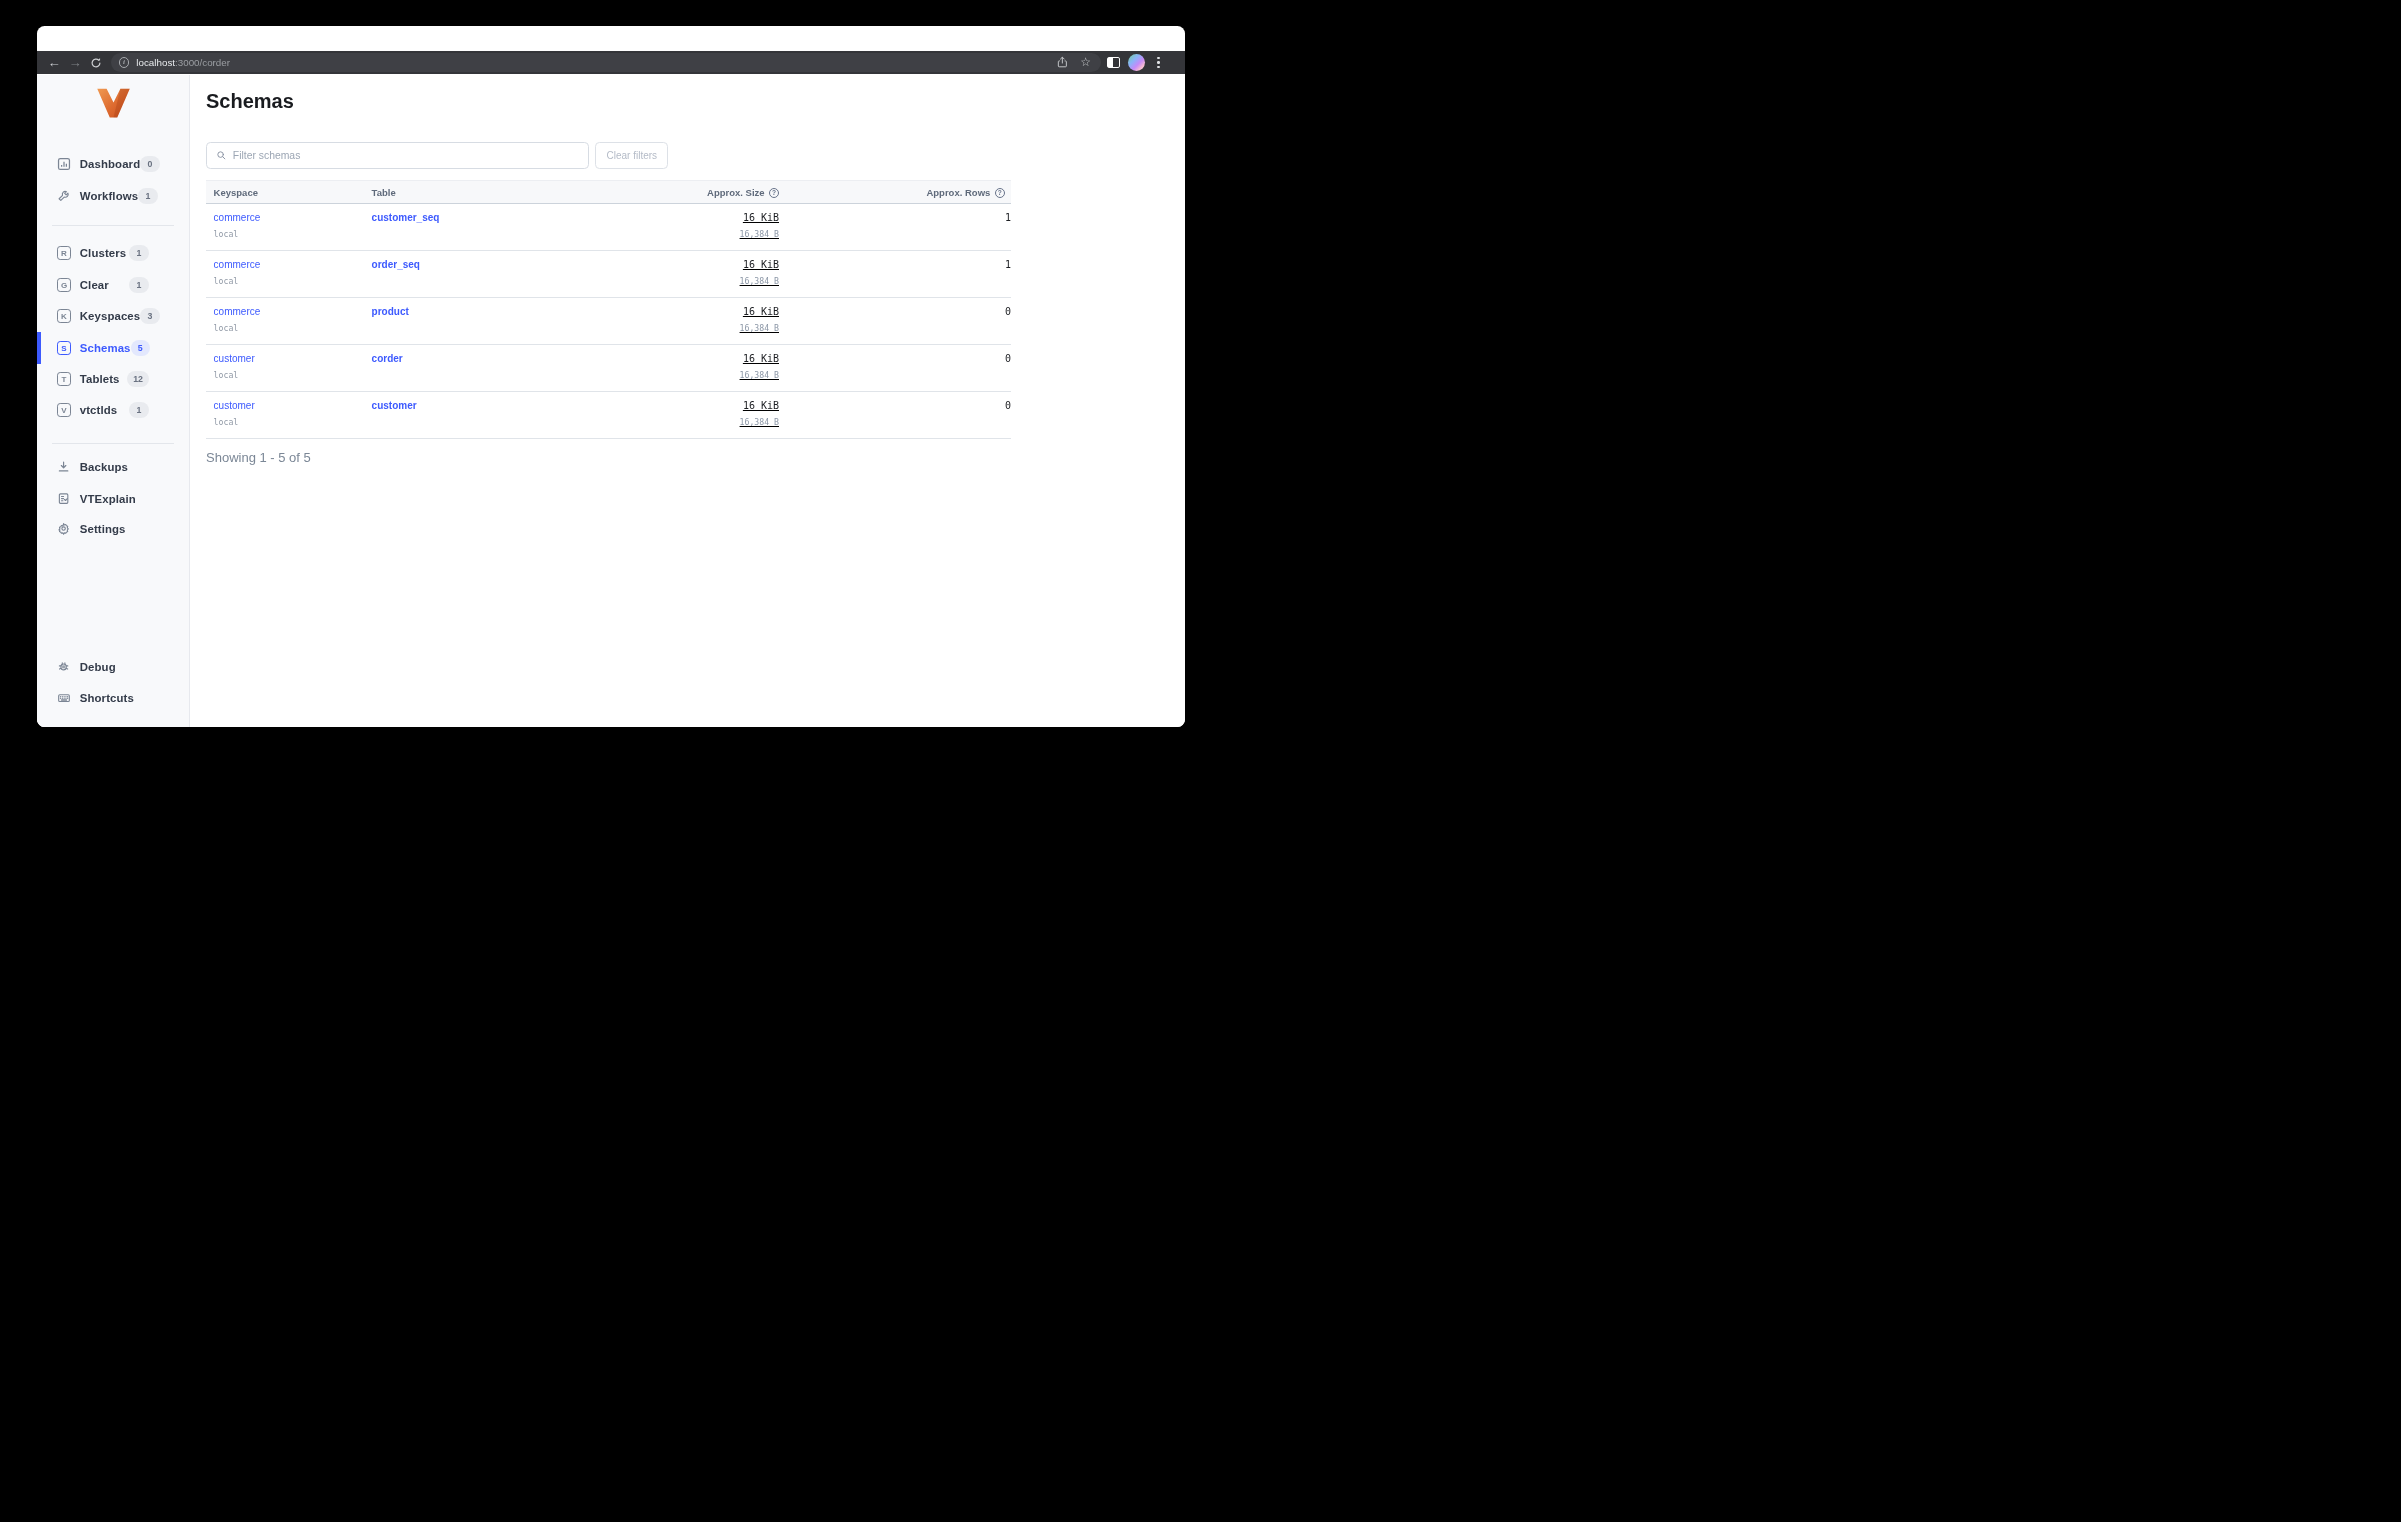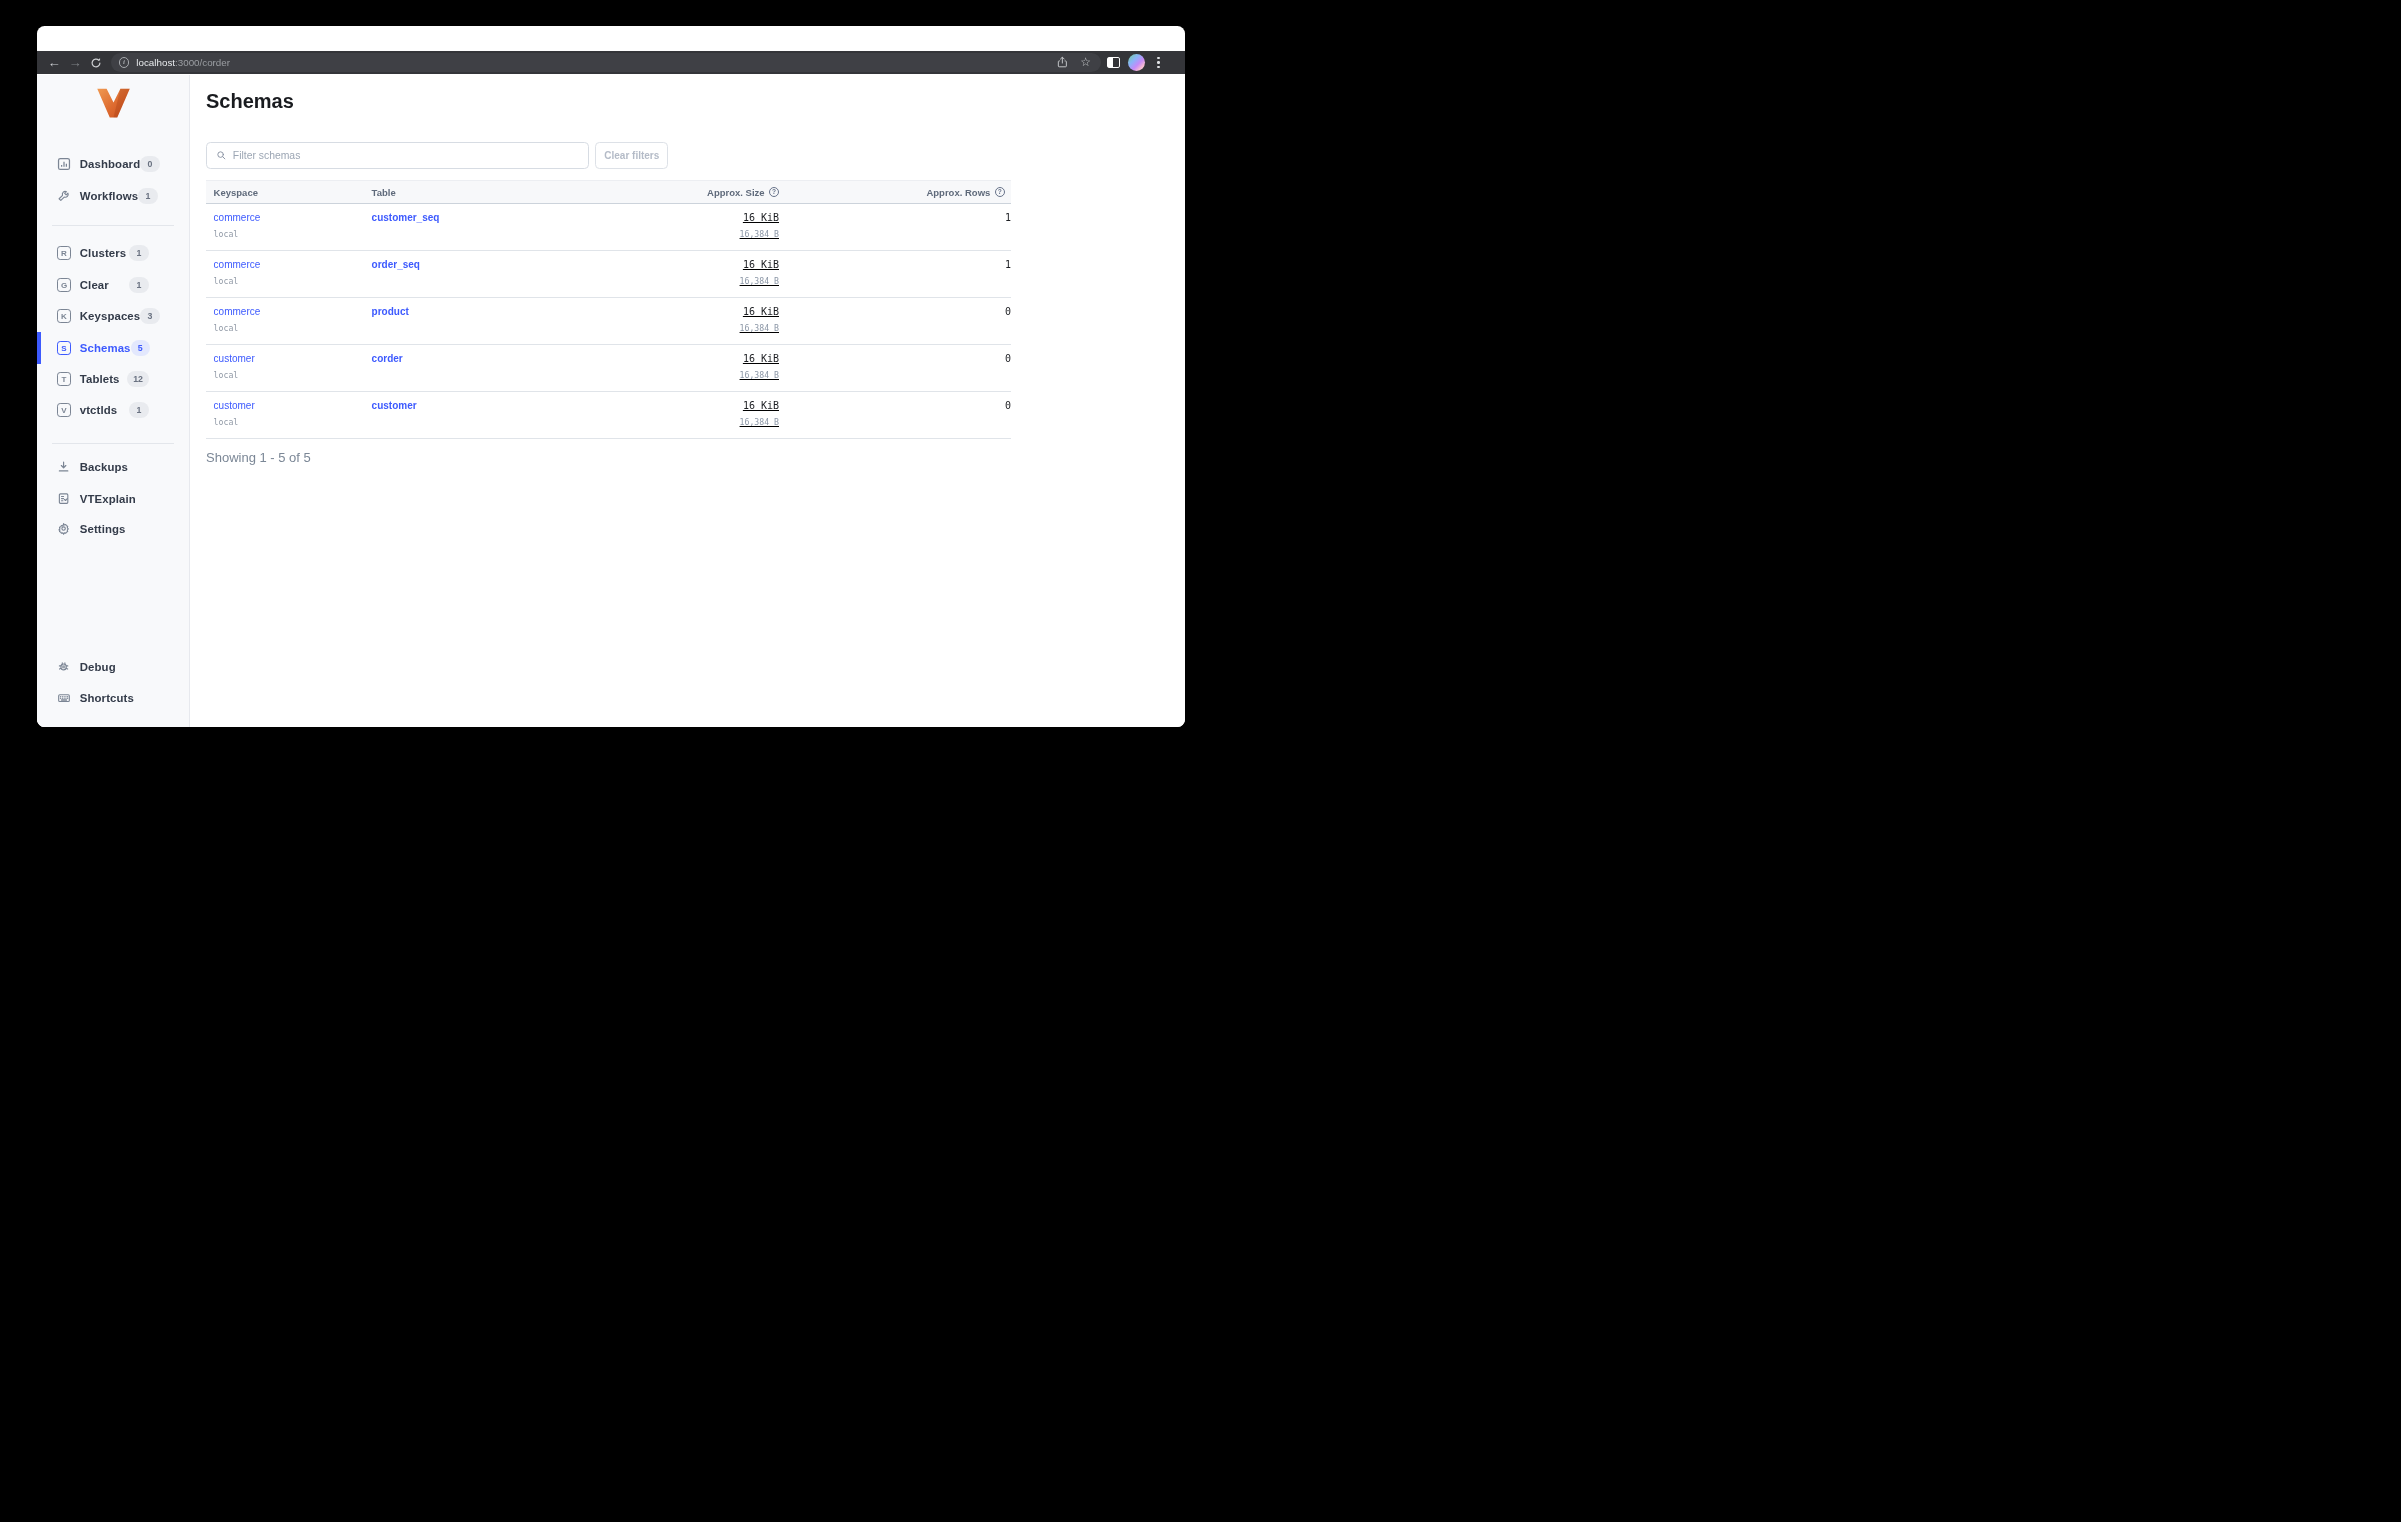--- a/index.html
+++ b/index.html
@@ -74,30 +74,30 @@
   .page { position:absolute; left:153px; top:0; right:0; bottom:0; }
   .page-title { position:absolute; left:16px; top:15px; font-size:20px; font-weight:700; color:#191b1f; }
 
   .filter-row { position:absolute; left:16px; top:67px; display:flex; }
   .filter-input { width:383px; height:26.5px; border:0.9px solid #d7dce3; border-radius:4.4px;
                   display:flex; align-items:center; padding:0 8.8px; background:#fff; }
   .filter-input input { border:none; outline:none; flex:1; margin-left:6.3px; font-size:10.4px;
                         color:#333; background:transparent; font-family:"Liberation Sans",sans-serif; }
   .filter-input input::placeholder { color:#9ca6b4; }
   .clear-btn { margin-left:6.3px; width:73px; height:26.5px; border:0.9px solid #dde1e7; border-radius:4.4px;
-               background:#fff; color:#b4bbc7; font-size:10px; font-weight:700;
+               background:#fff; color:#b4bbc7; font-size:10px; font-weight:400;
                font-family:"Liberation Sans",sans-serif; }
 
   table.data { position:absolute; left:16px; top:105px; width:805px; border-collapse:collapse;
                table-layout:fixed; }
   table.data thead tr { height:23px; background:#f7f8fa; }
   table.data th { font-size:9.5px; font-weight:700; color:#5f6a7b; text-align:left; padding-left:7.6px;
                   border-top:0.6px solid #eceef2; border-bottom:0.9px solid #ccd3db; }
   th.num, td.num { text-align:right; }
-  th .th-flex { display:flex; align-items:flex-start; gap:4.4px; }
+  th .th-flex { display:flex; align-items:flex-end; gap:4.4px; }
   th.num .th-flex { justify-content:flex-end; }
   .help-circle { width:10px; height:10px; border:0.9px solid #67738a; border-radius:50%; color:#67738a;
                  font-size:6.6px; font-weight:700; display:inline-flex; align-items:center;
                  justify-content:center; flex:none; }
   table.data tbody tr { height:47px; }
   table.data td { border-bottom:0.6px solid #e0e4e9; vertical-align:top; padding:8.2px 0 0 7.6px; }
   td.size-cell { padding-right:6.3px;text-decoration:underline; }
   td.rows-cell { padding-right:12px; font-family:"DejaVu Sans Mono",monospace; font-size:10px; color:#1c1e22; }
   .mono-link { font-family:Liberation Sans, sans-serif; font-size:10px; color:#3d5afe;
                text-decoration:none; display:inline-block; }

